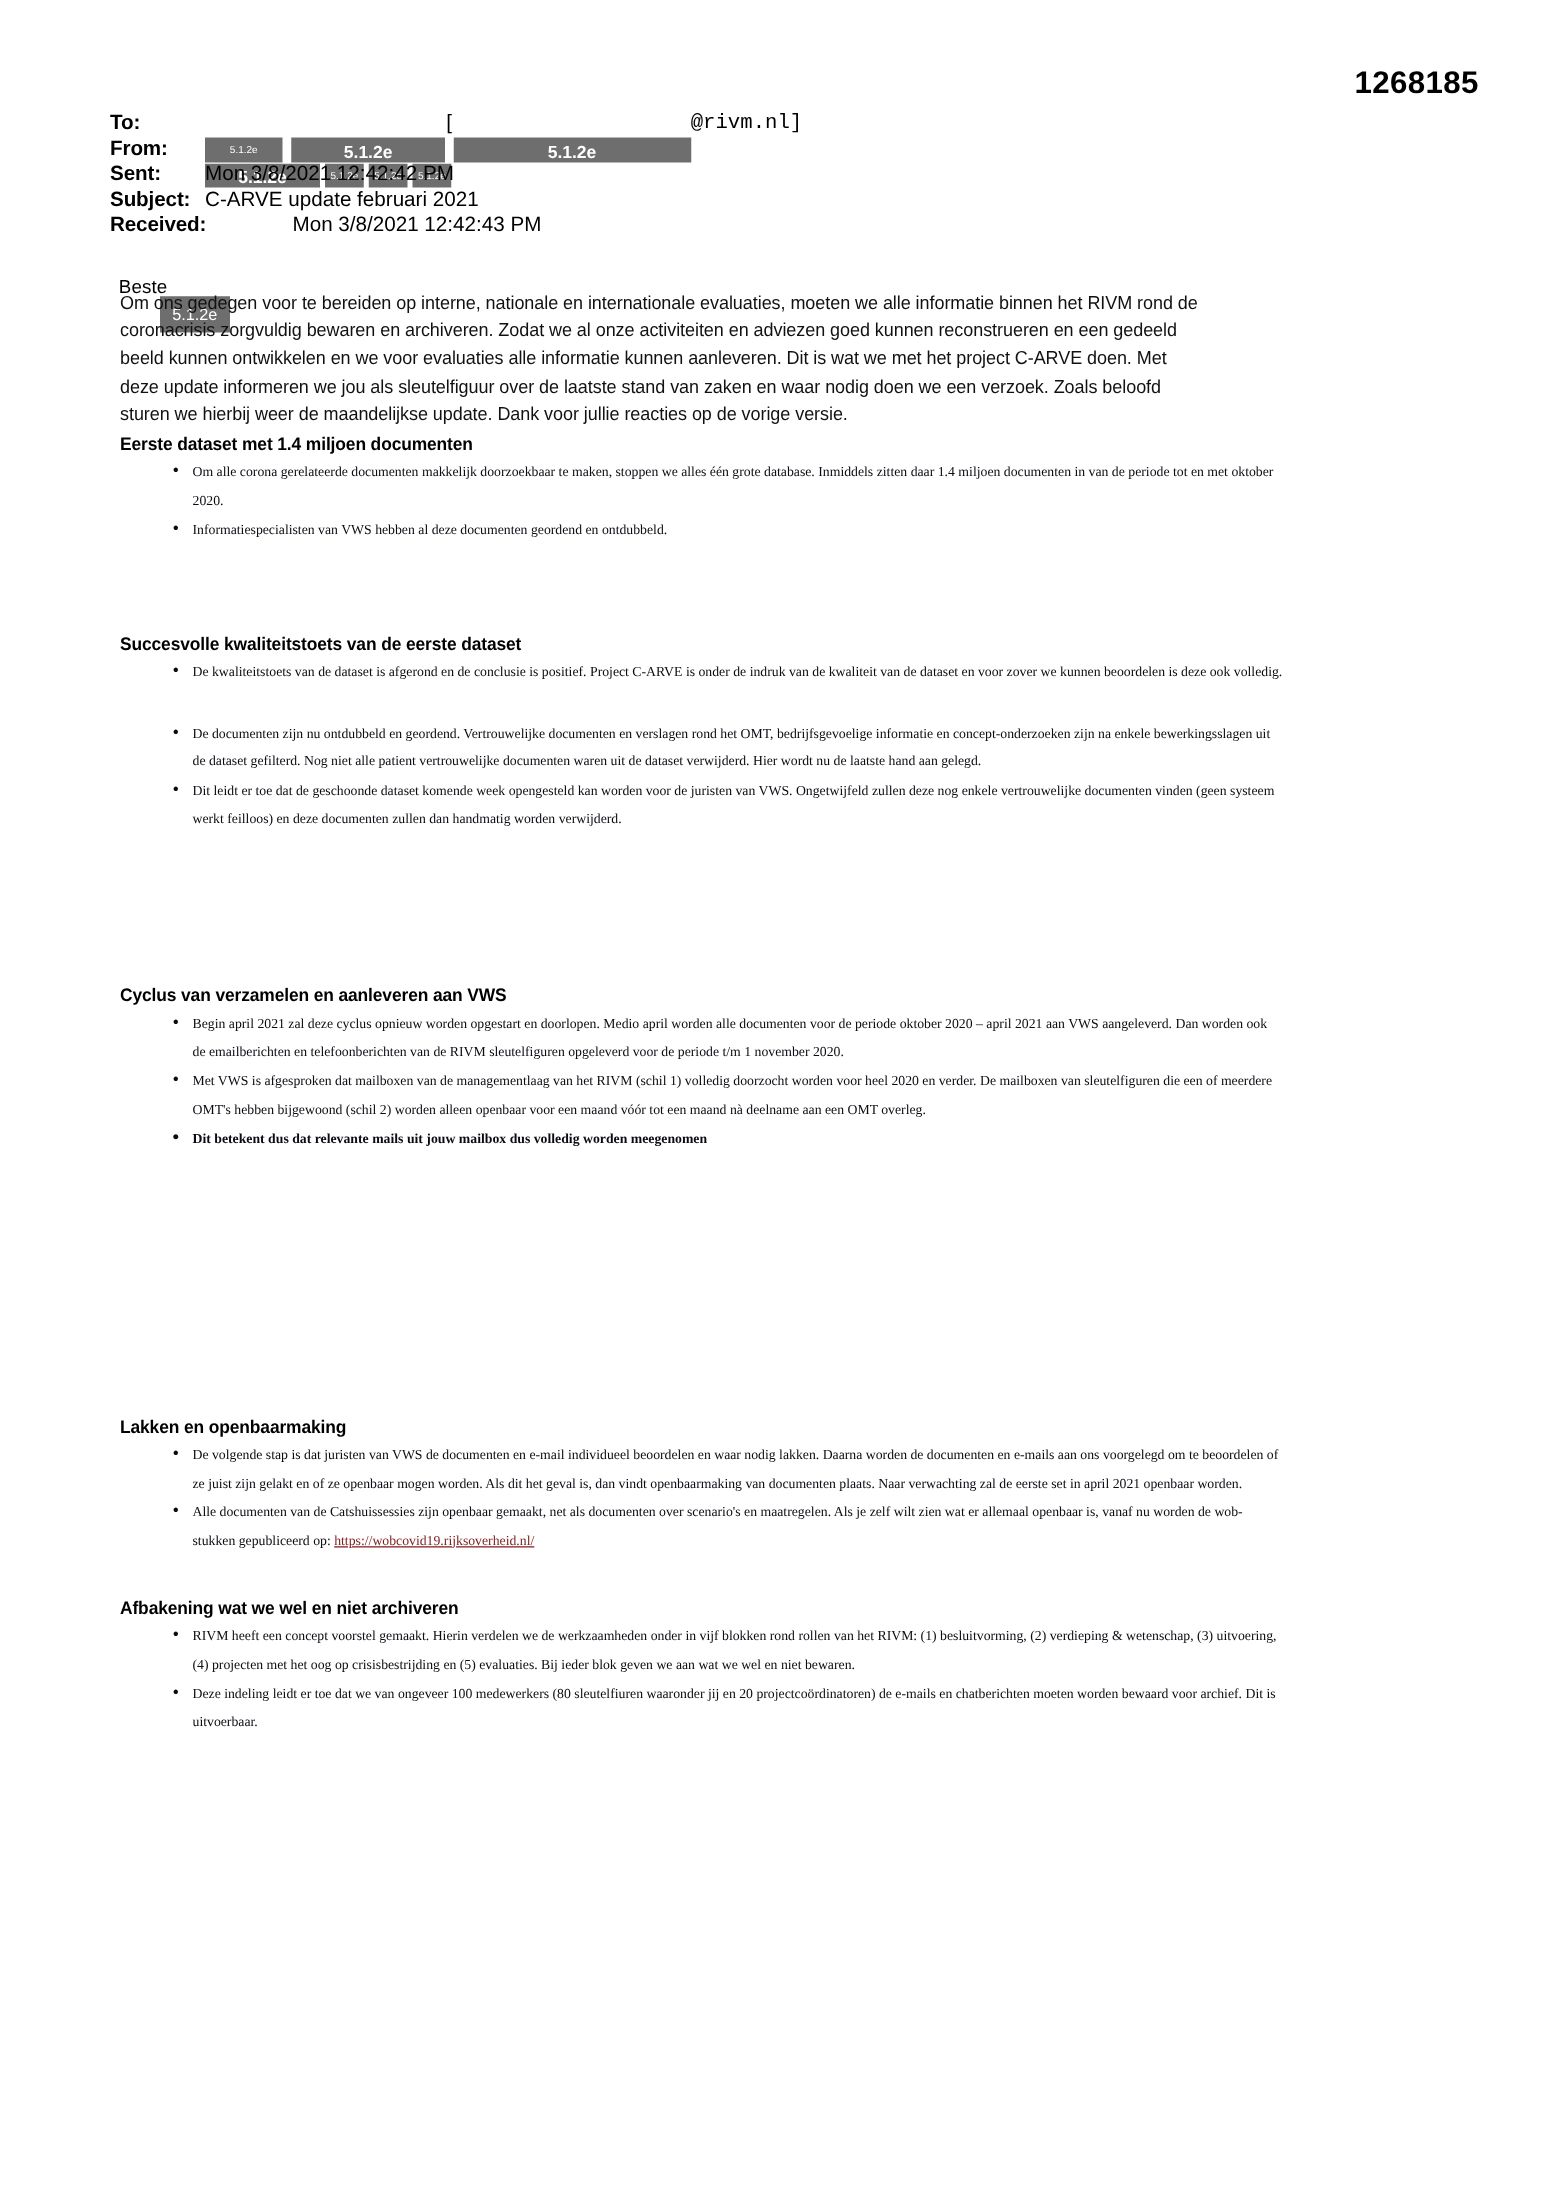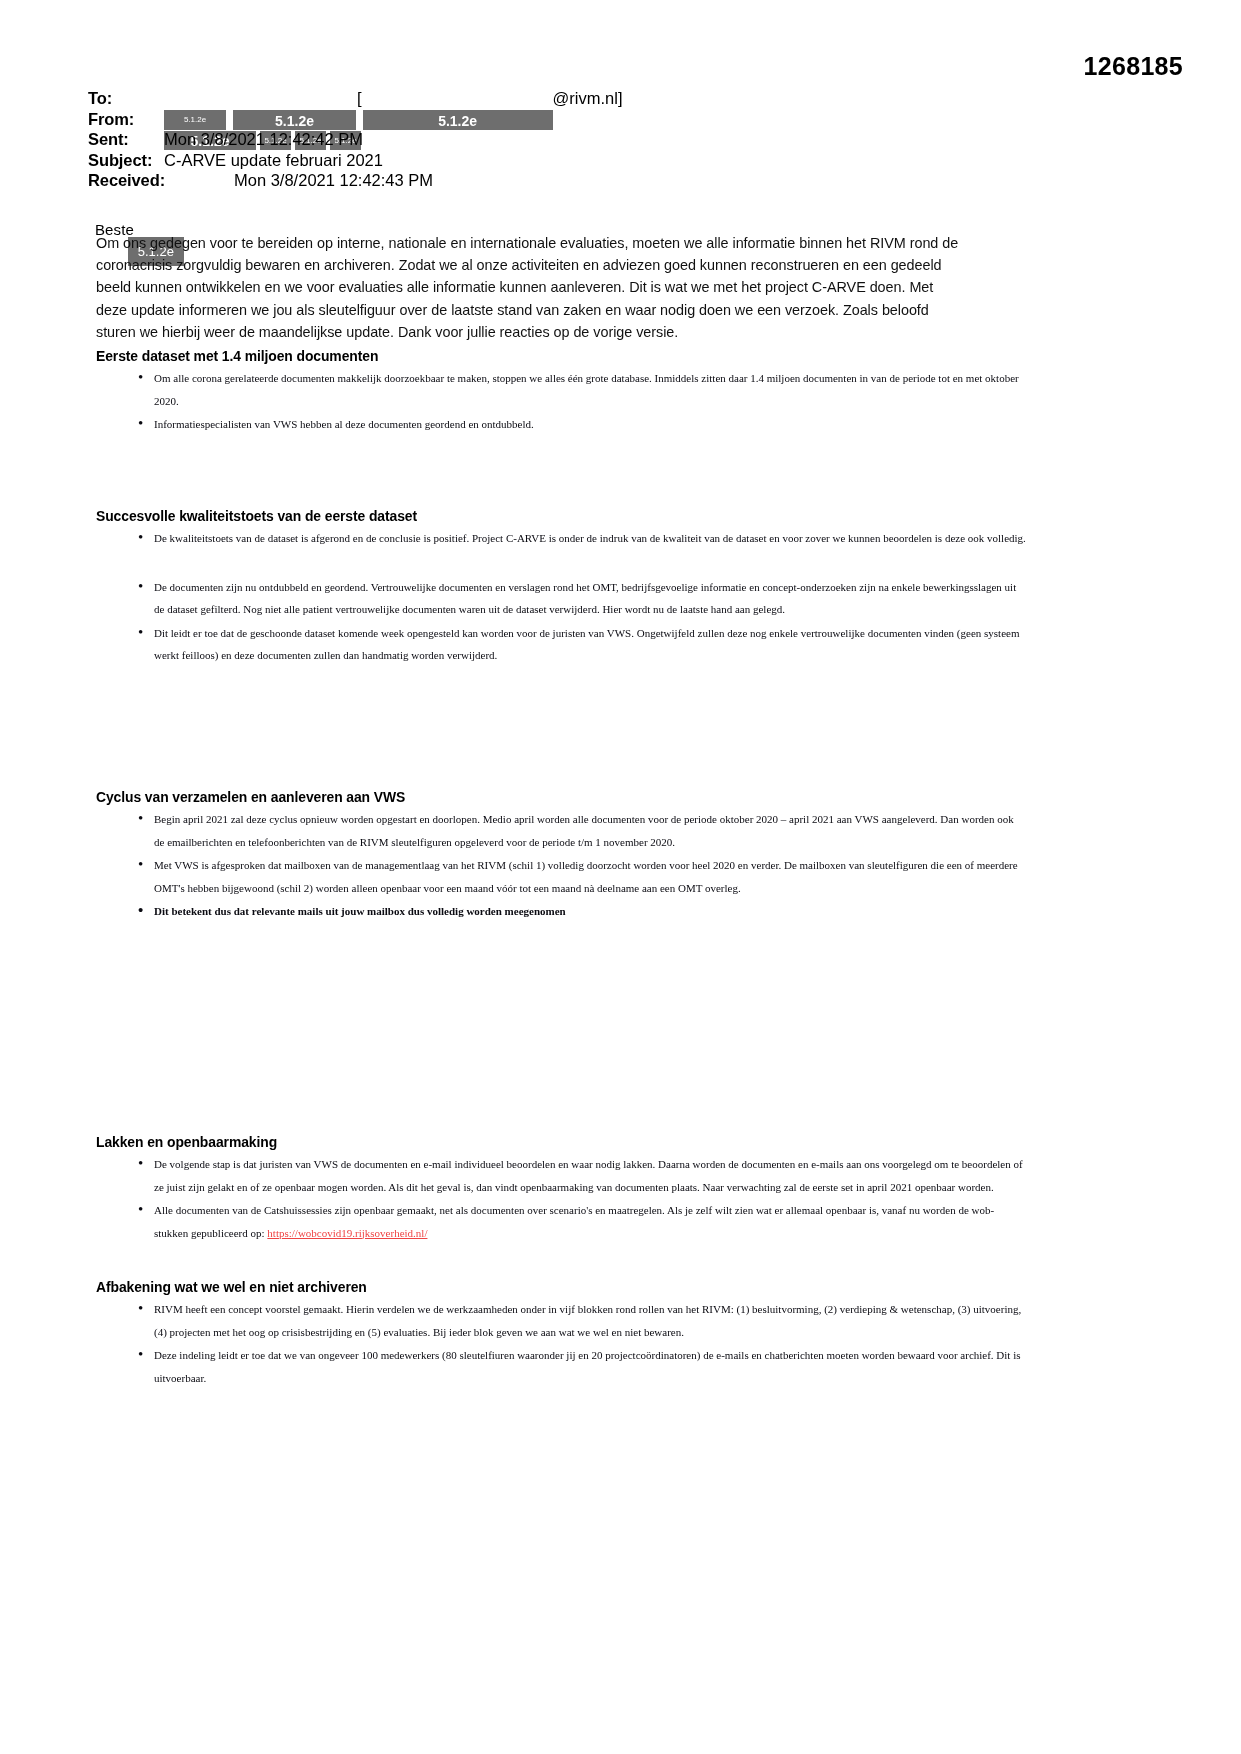--- a/index.html
+++ b/index.html
@@ -79,21 +79,21 @@
     padding-top: 1px;
     overflow: hidden;
     margin-top: 44px;
   }
 
   .to-box1 { width: 62px;  height: 20px; font-size: 8px; padding-top: 6px; }
   .to-gap  { width: 7px; display:inline-block; }
   .to-box2 { width: 123px; height: 20px; font-size: 14px; font-weight:700; padding-top: 4px;}
   .to-bracket { font-size: 16.5px; padding: 0 1px; }
   .to-box3 { width: 190px; height: 20px; font-size: 14px; font-weight:700; padding-top: 4px;}
-  .to-tail { font-size: 16.5px; }
+  .to-tail { font-size: 16.5px; font-family: Liberation Mono, monospace; }
 
   .from-box1 { width: 92px; height: 19px; font-size: 14px; font-weight: 700; padding-top: 3px;}
   .from-box2 { width: 31px; height: 19px; font-size: 8px; padding-top: 6px;}
   .from-box3 { width: 31px; height: 19px; font-size: 8px; padding-top: 6px;}
   .from-box4 { width: 31px; height: 19px; font-size: 8px; padding-top: 6px;}
   .from-sep  { width: 4px; display:inline-block; }
 
   
   .salutation {
     position: absolute;
@@ -169,21 +169,21 @@
     position: absolute;
     left: 42px;
     top: -1px;
     font-family: "Liberation Serif", serif;
     font-size: 15px;
     line-height: 22.5px;
   }
   ul.bullets > li.spaced { margin-top: 26px; }
   ul.bullets > li.bold { font-weight: 700; }
   .link {
-    color: #ef4444;
+    color: #7f1d1d;
   }
 </style>
 </head>
 <body>
 
 <div class="page">
 
   <div class="doc-id">1268185</div>
 
   <div class="mail-header">

